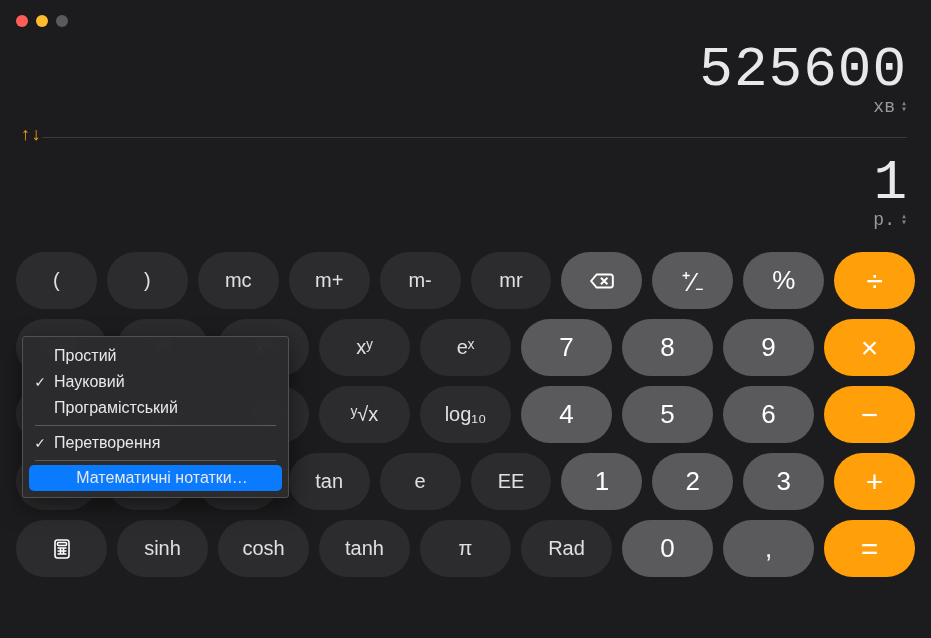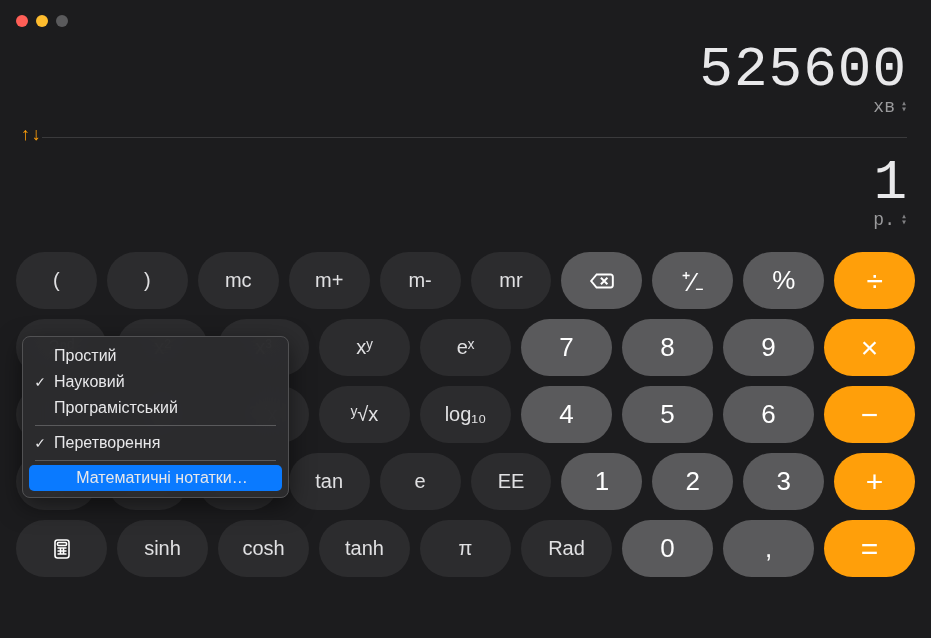--- a/index.html
+++ b/index.html
@@ -108,21 +108,21 @@
     }
     .calc-icon-btn svg { width: 24px; height: 24px; }
     .bksp svg { width: 26px; height: 26px; }
     .popup {
       position: absolute;
       left: 22px;
       top: 336px;
       width: 267px;
       background: rgba(44,44,46,0.96);
       border: 1px solid #515153;
-      border-radius: 8px;
+      border-radius: 3px;
       padding: 6px 0;
       box-shadow: 0 8px 24px rgba(0,0,0,0.5);
       backdrop-filter: blur(20px);
     }
     .popup-item {
       display: flex;
       align-items: center;
       padding: 4px 12px 4px 10px;
       font-size: 16px;
       color: #e8e8ea;

